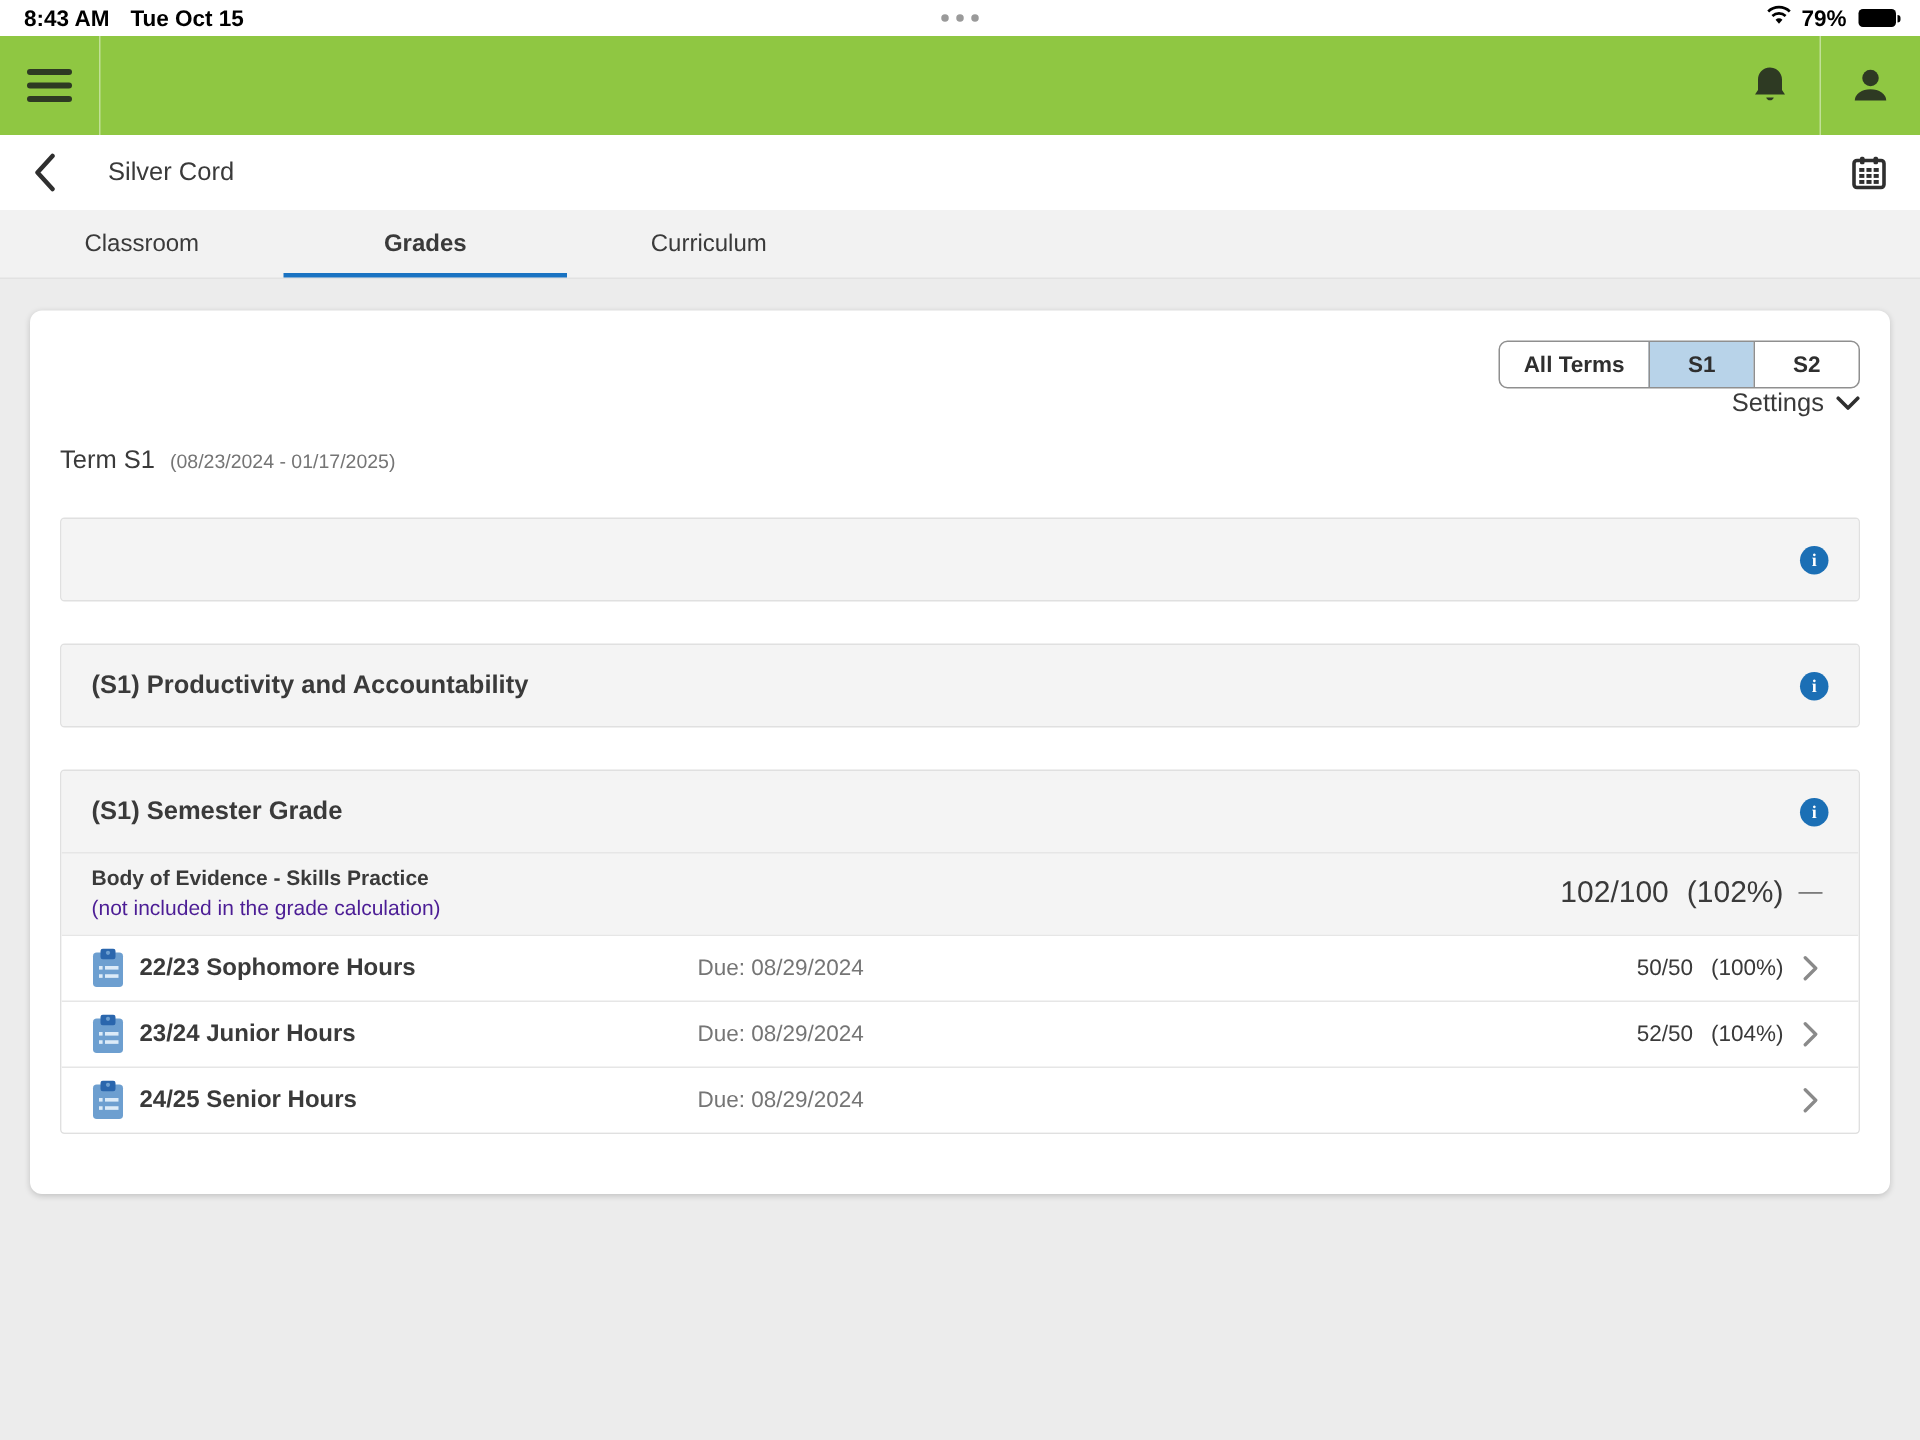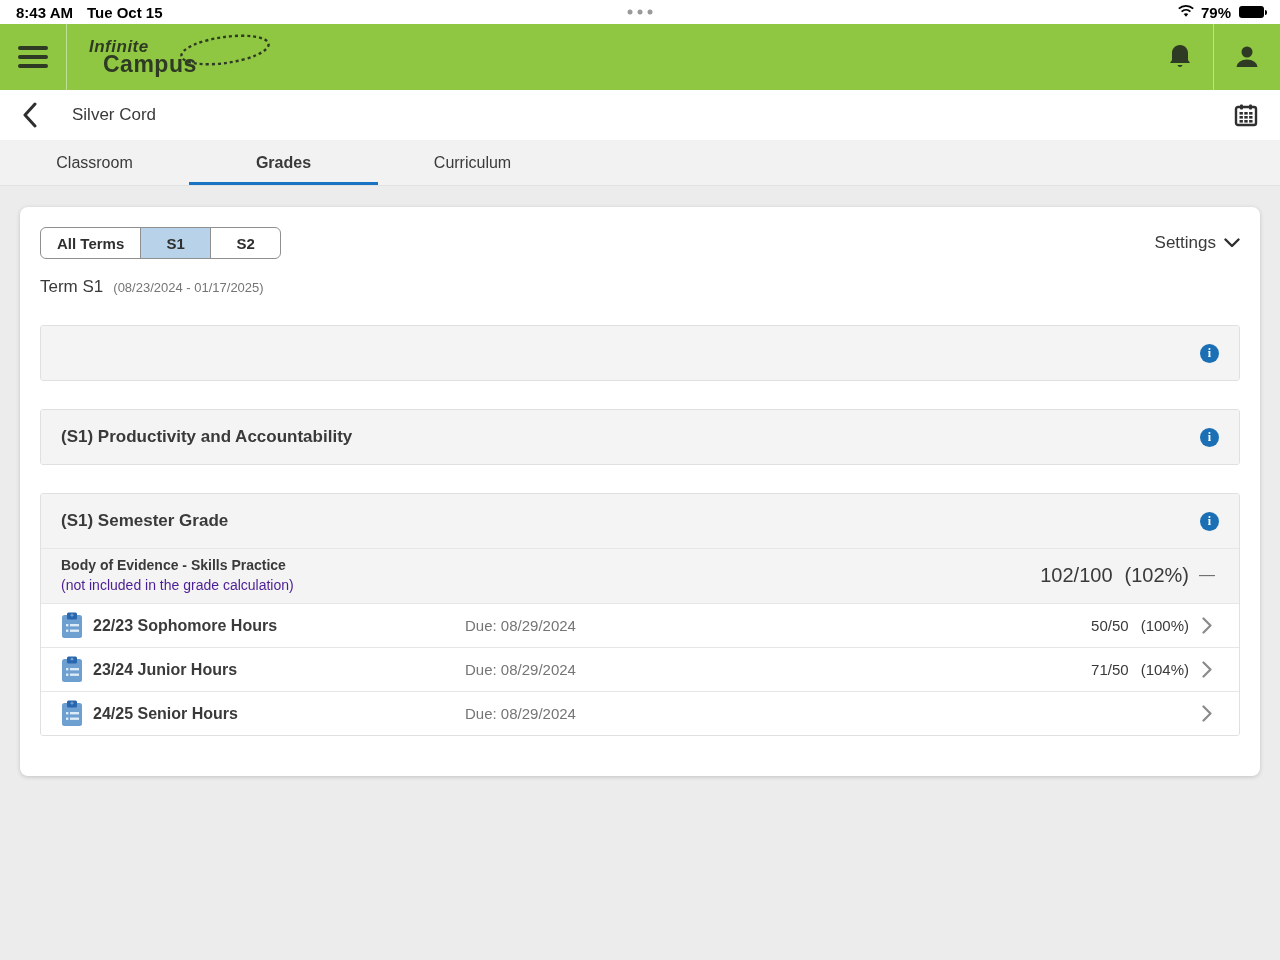--- a/index.html
+++ b/index.html
@@ -51,21 +51,21 @@
     font-size:16px; color:#3a3a3a; cursor:pointer; position:relative;
   }
   .tab.active { font-weight:700; }
   .tab.active:after { content:""; position:absolute; left:0; right:0; bottom:0; height:3px; background:#1a73c2; }
   
   .content { padding:21px 20px; }
   .card {
     background:#fff; border-radius:8px; box-shadow:0 1px 4px rgba(0,0,0,0.18);
     padding:20px 20px 40px;
   }
-  .chips-row { display:flex; align-items:center; }
+  .chips-row { display:flex; align-items:flex-end;flex-direction:column; }
   .seg {
     display:inline-flex; border:1px solid #8f8f8f; border-radius:6px; overflow:hidden;
     height:32px; background:#fff;
   }
   .seg .chip {
     min-width:70px; padding:0 16px; display:flex; align-items:center; justify-content:center;
     font-size:15px; font-weight:700; color:#2f2f2f; cursor:pointer; border-left:1px solid #8f8f8f;
   }
   .seg .chip:first-child { border-left:none; }
   .seg .chip.selected { background:#b8d3e9; }
@@ -129,29 +129,20 @@
 </div>
 
 <div class="appbar">
   <div class="menu-btn">
     <div class="hamburger">
         <i></i>
         <i></i>
         <i></i>
       </div>
   </div>
-  <div class="logo">
-    <svg width="105" height="46" viewBox="0 0 105 46">
-      <ellipse cx="50" cy="18" rx="44" ry="13" fill="none" stroke="#2e3a23" stroke-width="2.4" stroke-dasharray="3 3" transform="rotate(-8 50 18)"></ellipse>
-    </svg>
-    <div class="words">
-      <div class="w1">Infinite</div>
-      <div class="w2">Campus</div>
-    </div>
-  </div>
   <div class="right">
     <div class="iconbtn">
       <svg width="26" height="28" viewBox="0 0 26 28">
         <path d="M13 2 C8 2 5 6 5 10 L5 17 L3 20 L23 20 L21 17 L21 10 C21 6 18 2 13 2 Z" fill="#2e3a23"></path>
         <path d="M10.5 22 a2.6 2.6 0 0 0 5 0 Z" fill="#2e3a23"></path>
       </svg>
     </div>
     <div class="divider-v"></div>
     <div class="iconbtn">
       <svg width="28" height="28" viewBox="0 0 28 28">
@@ -276,21 +267,21 @@
             <rect x="6" y="0.5" width="10" height="7" rx="1.5" fill="#2a66ad"></rect>
             <circle cx="11" cy="3.2" r="1.4" fill="#6d9fd0"></circle>
             <rect x="5" y="12" width="2.4" height="2.4" fill="#dcebf8"></rect>
               <rect x="9" y="12" width="9" height="2.4" fill="#dcebf8"></rect>
             <rect x="5" y="17.5" width="2.4" height="2.4" fill="#dcebf8"></rect>
               <rect x="9" y="17.5" width="9" height="2.4" fill="#dcebf8"></rect>
           </svg>
         </span>
         <span class="assign-title">23/24 Junior Hours</span>
         <span class="assign-due">Due: 08/29/2024</span>
-        <span class="assign-score"><span>71/50</span><span class="score-gap"></span><span>(104%)</span></span>
+        <span class="assign-score"><span>52/50</span><span class="score-gap"></span><span>(104%)</span></span>
         <span class="chev">
           <svg width="10" height="17" viewBox="0 0 10 17">
               <path d="M1.5 1.5 L8.5 8.5 L1.5 15.5" fill="none" stroke="#8a8a8a" stroke-width="2.2" stroke-linecap="round" stroke-linejoin="round"></path>
             </svg>
         </span>
       </div>
 
       <div class="assign-row">
         <span class="clip-icon">
           <svg width="22" height="27" viewBox="0 0 22 27">

